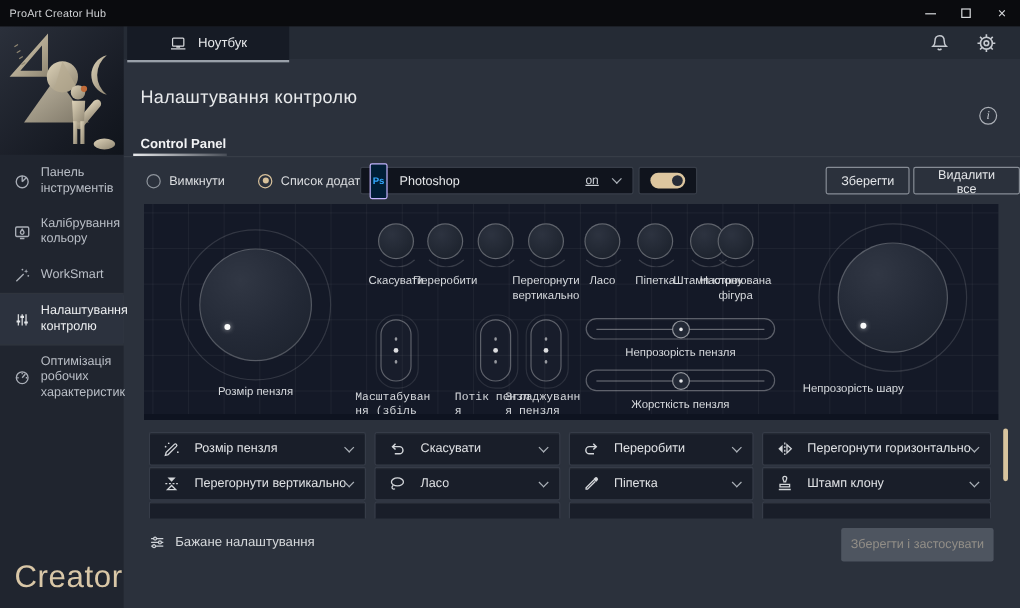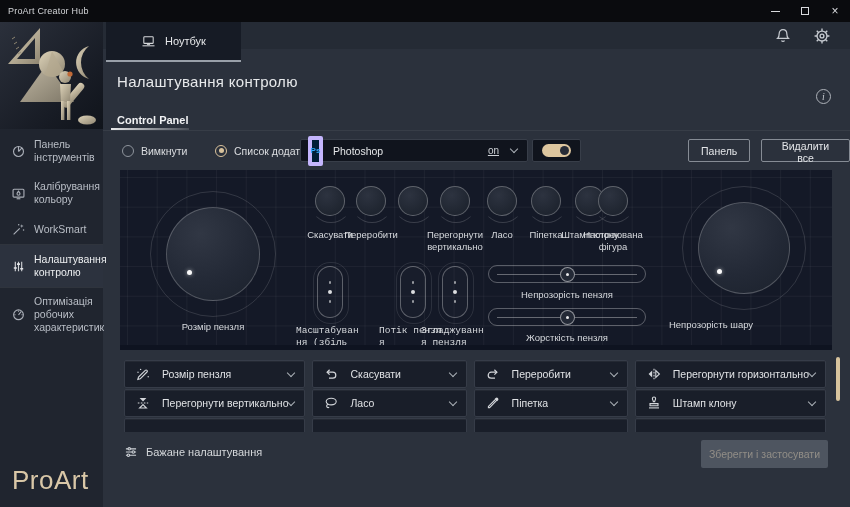--- a/index.html
+++ b/index.html
@@ -19,42 +19,42 @@
   .sidebar-art { position:absolute; left:0; top:0; width:103px; height:107px; background:linear-gradient(135deg,#2b303b 0%,#171b24 70%,#10141b 100%); overflow:hidden; }
   .sidebar-menu { position:absolute; left:0; top:108px; width:103px; }
   .side-item { display:flex; align-items:center; gap:8px; padding:8px 4px 8px 11px; color:#b9bec6; font-size:10.5px; line-height:1.24; cursor:pointer; }
   .side-item svg { flex:0 0 15px; width:15px; height:15px; color:#a9aeb7; }
   .side-item.selected { background:#2c323e; color:#eceef0; box-shadow:0 -1px 0 rgba(255,255,255,.07), 0 1px 0 rgba(255,255,255,.07); }
   .side-item.selected svg { color:#e3e5e8; }
   .sidebar-logo { position:absolute; left:12px; bottom:11px; font-size:26px; color:#d9c7a7; letter-spacing:.5px; }
 
   
   .tabstrip { position:absolute; left:103px; top:22px; width:747px; height:27px; background:#252b35; z-index:30; }
-  .device-tab { position:absolute; left:3px; top:0; width:135px; height:40px; background:#161b25; display:flex; align-items:center; justify-content:center; gap:9px; border-bottom:2px solid #99a0a9; color:#e6e8ea; font-size:11px; cursor:pointer; }
+  .device-tab { position:absolute; left:3px; top:0; width:135px; height:30px; background:#161b25; display:flex; align-items:center; justify-content:center; gap:9px; border-bottom:2px solid #99a0a9; color:#e6e8ea; font-size:11px; cursor:pointer; }
   .device-tab svg { width:15px; height:15px; color:#d6d8db; }
   .strip-icon { position:absolute; top:5px; width:18px; height:18px; color:#c6cad0; cursor:pointer; }
   .strip-icon.bell { right:58px; }
   .strip-icon.gear { right:19px; }
   .strip-icon svg { width:18px; height:18px; }
 
   
   .page-title { position:absolute; left:117px; top:73px; font-size:15px; font-weight:400; color:#e7e9eb; letter-spacing:.3px; }
   .info-icon { position:absolute; left:816px; top:89px; width:15px; height:15px; border:1px solid #aeb2b9; border-radius:50%; color:#c6cad0; font-size:10px; font-style:italic; font-family:"Liberation Serif", serif; display:flex; align-items:center; justify-content:center; cursor:pointer; }
   .subtab { position:absolute; left:117px; top:114px; font-size:11px; font-weight:bold; color:#f1f2f4; cursor:pointer; }
   .subtab-underline { position:absolute; left:111px; top:128px; width:78px; height:2px; background:linear-gradient(90deg,#e9eaec,rgba(233,234,236,.15)); }
   .header-divider { position:absolute; left:103px; top:130px; right:0; height:1px; background:rgba(255,255,255,.06); }
 
   
   .radio-group { position:absolute; top:139px; height:23px; display:flex; align-items:center; gap:7px; cursor:pointer; }
   .radio-circle { width:12px; height:12px; border-radius:50%; border:1.4px solid #8e949c; position:relative; }
   .radio-circle.checked { border-color:#d9c29c; }
   .radio-circle.checked::after { content:""; position:absolute; left:2.5px; top:2.5px; width:5px; height:5px; border-radius:50%; background:#d9c29c; }
   .radio-label { color:#dcdee1; font-size:10.5px; }
   .app-select { position:absolute; left:300px; top:139px; width:228px; height:23px; background:#10141d; border:1px solid #383e49; border-radius:2px; display:flex; align-items:center; cursor:pointer; }
-  .ps-badge { width:15px; height:30px; margin-left:7px; background:#001e36; border:4px solid #c4b5fd; border-radius:2px; color:#31a8ff; font-size:8px; font-weight:bold; display:flex; align-items:center; justify-content:center; }
+  .ps-badge { width:15px; height:30px; margin-left:7px; background:#001e36; border:1px solid #c4b5fd; border-radius:2px; color:#31a8ff; font-size:8px; font-weight:bold; display:flex; align-items:center; justify-content:center; }
   .app-name { color:#e4e6e8; font-size:10.5px; margin-left:10px; }
   .app-state { margin-left:auto; color:#ccd0d5; font-size:10px;text-decoration:underline; }
   .chev { width:6px; height:6px; border-right:1.4px solid #aab0b7; border-bottom:1.4px solid #aab0b7; transform:rotate(45deg); margin:-3px 10px 0 12px; flex:0 0 auto; }
   .toggle-box { position:absolute; left:532px; top:139px; width:49px; height:23px; background:#10141d; border:1px solid #383e49; border-radius:2px; display:flex; align-items:center; justify-content:center; cursor:pointer; }
   .toggle-pill { width:29px; height:13px; border-radius:7px; background:#ddc69f; position:relative; }
   .toggle-pill::after { content:""; position:absolute; right:2px; top:2px; width:9px; height:9px; border-radius:50%; background:#272c37; }
   .outline-btn { position:absolute; top:139px; height:23px; background:transparent; border:1px solid #868c95; border-radius:2px; color:#e3e5e8; font-size:10.5px; font-family:"Liberation Sans",sans-serif; padding:0 12px; cursor:pointer; }
 
   
   .dial-panel { position:absolute; left:120px; top:170px; width:712px; height:180px; background:#141927;
@@ -180,21 +180,21 @@
       </div>
       <div class="side-item">
         <svg viewBox="0 0 16 16" fill="none" stroke="currentColor" stroke-width="1.2">
           <circle cx="8" cy="8.3" r="5.2"></circle>
             <path d="M8 8.3 10.8 5M8 3.9v1.2M12.4 8.3h-1.2M4.8 8.3H3.6"></path>
         </svg>
         <span>Оптимізація робочих характеристик</span>
       </div>
     </div>
 
-    <div class="sidebar-logo">ProArt</div>
+    <div class="sidebar-logo">Creator</div>
   </div>
 
   <div class="tabstrip">
     <div class="device-tab">
       <svg viewBox="0 0 16 16" fill="none" stroke="currentColor" stroke-width="1.1">
         <rect x="3" y="3" width="10" height="7" rx=".8"></rect>
           <path d="M1.6 12.6h12.8"></path>
           <path d="M6.3 10.8h3.4" stroke-width="1.6"></path>
       </svg>
       <span>Ноутбук</span>
@@ -230,21 +230,21 @@
   </div>
   <div class="app-select">
     <span class="ps-badge">Ps</span>
     <span class="app-name">Photoshop</span>
     <span class="app-state">on</span>
     <span class="chev"></span>
   </div>
   <div class="toggle-box">
     <span class="toggle-pill"></span>
   </div>
-  <button class="outline-btn" style="left:688px">Панель</button>
+  <button class="outline-btn" style="left:688px">Зберегти</button>
   <button class="outline-btn" style="left:761px">Видалити все</button>
 
   <div class="dial-panel">
 
     <div class="dial-outer" style="left:30px; top:21px; width:126px; height:126px;"></div>
     <div class="dial-inner" style="left:46px; top:37px; width:94px; height:94px;">
       <span class="dial-dot" style="left:20px; top:62px;"></span>
     </div>
     <div class="panel-label" style="left:13px; top:151px; width:160px;">Розмір пензля</div>
 

